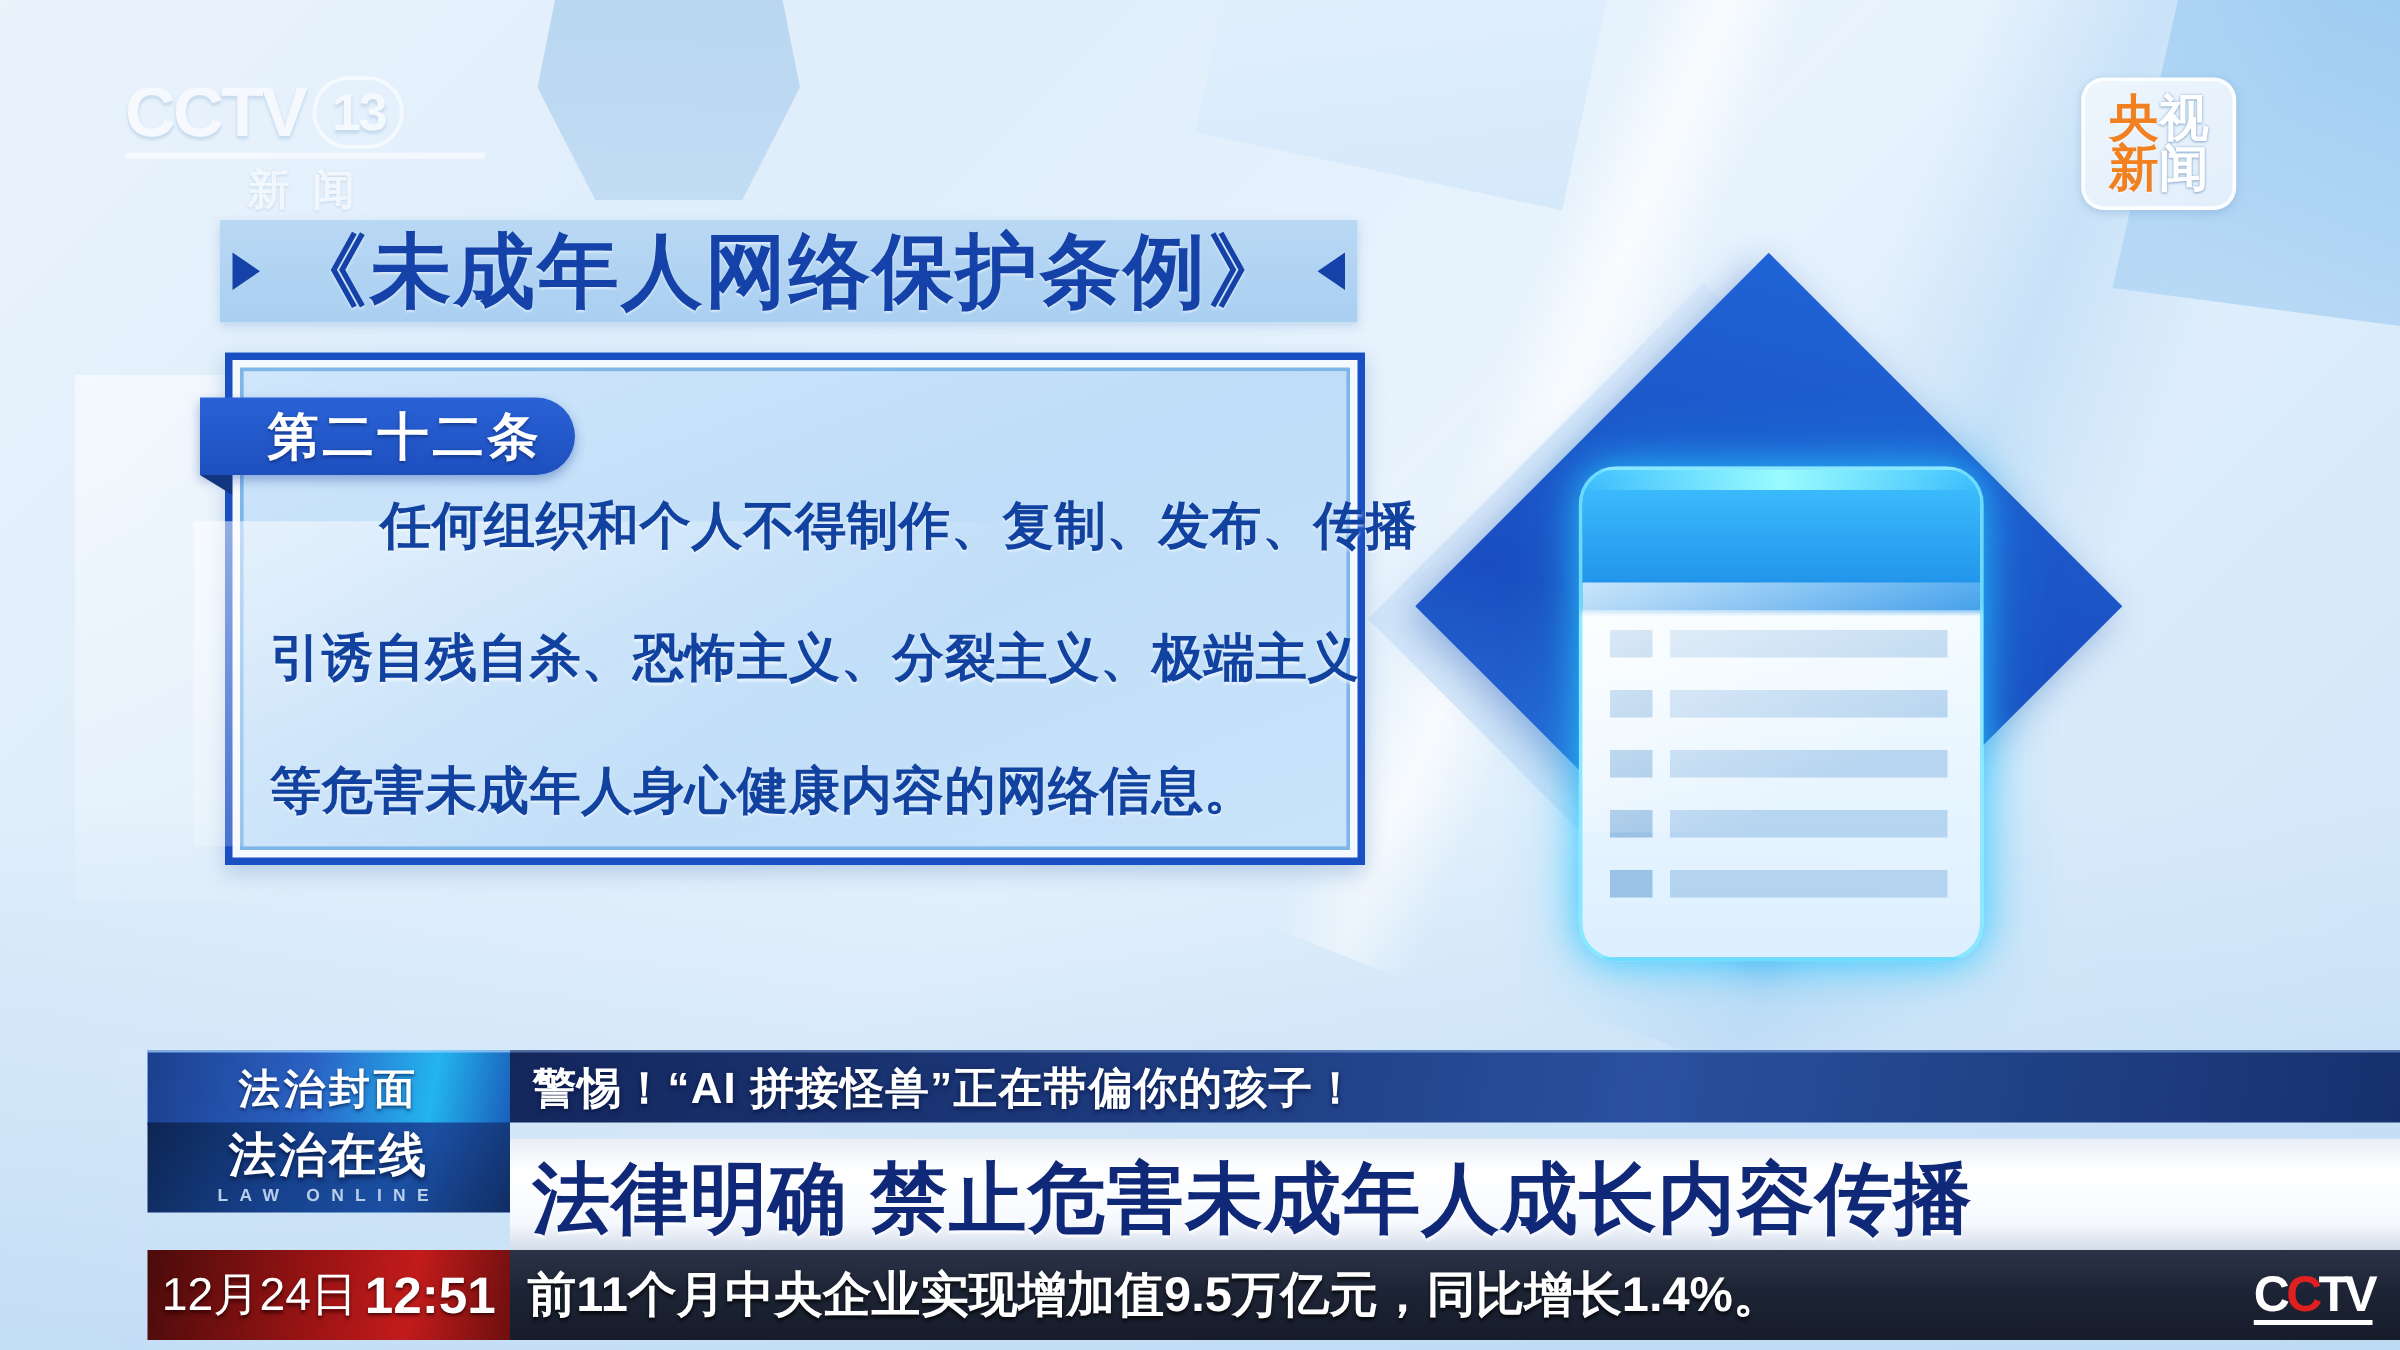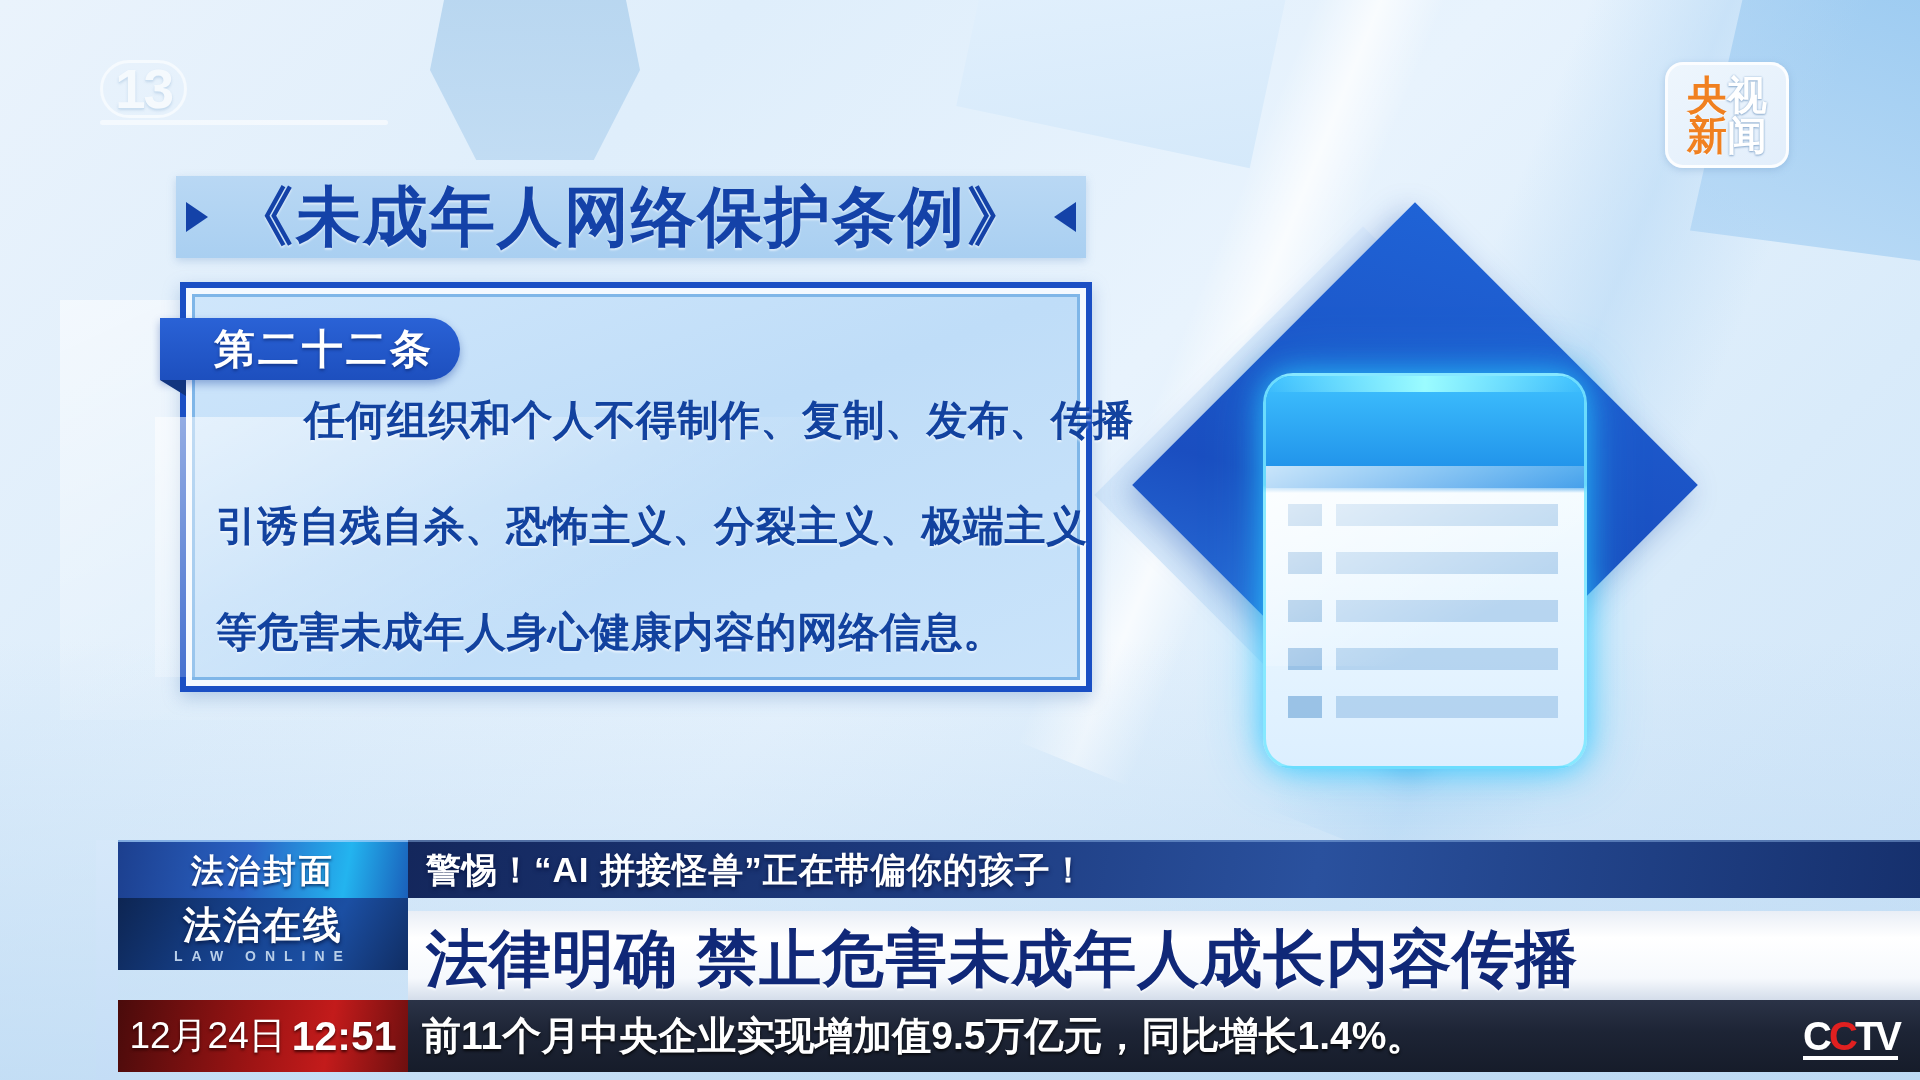--- a/index.html
+++ b/index.html
@@ -56,21 +56,21 @@
     opacity:.62;
   }
   #cctv13 .cctv-row{
     font-size:56px;font-weight:700;letter-spacing:-2px;color:#ffffff;
     text-shadow:0 1px 0 #b9d3ea,0 2px 3px rgba(120,160,200,.55);
     line-height:60px;font-family:"Liberation Sans",sans-serif;
     display:flex;align-items:center;gap:6px;
   }
   #cctv13 .cctv-13{
     border:3px solid rgba(255,255,255,.95);border-radius:30px;
-    padding:0 12px;font-size:55px;line-height:52px;
+    padding:0 12px;font-size:42px;line-height:52px;
   }
   #cctv13 .cctv-underline{
     height:5px;background:rgba(255,255,255,.9);border-radius:3px;margin-top:2px;width:96%;
   }
   #cctv13 .cctv-sub{
     margin-top:2px;font-size:34px;font-weight:700;color:rgba(255,255,255,.92);
     letter-spacing:18px;text-align:center;
     text-shadow:0 1px 2px rgba(120,160,200,.5);
   }
 
@@ -301,23 +301,25 @@
   <div class="bgshape bg-poly-a"></div>
   <div class="bgshape bg-poly-b"></div>
   <div class="bgshape bg-poly-c"></div>
   <div class="bgshape bg-streak-1"></div>
   <div class="bgshape bg-streak-2"></div>
   <div class="bgshape bg-streak-3"></div>
   <div class="bgshape bg-wash-bottom"></div>
 
   <div id="cctv13">
     <div class="cctv-row">
+      <span>CCTV</span>
       <span class="cctv-13">13</span>
     </div>
     <div class="cctv-underline"></div>
+    <div class="cctv-sub">新闻</div>
   </div>
 
   <div id="cctvnews">
     <div class="nrow">
       <span class="g orange">央</span>
       <span class="g white">视</span>
     </div>
     <div class="nrow">
       <span class="g orange">新</span>
       <span class="g white">闻</span>

